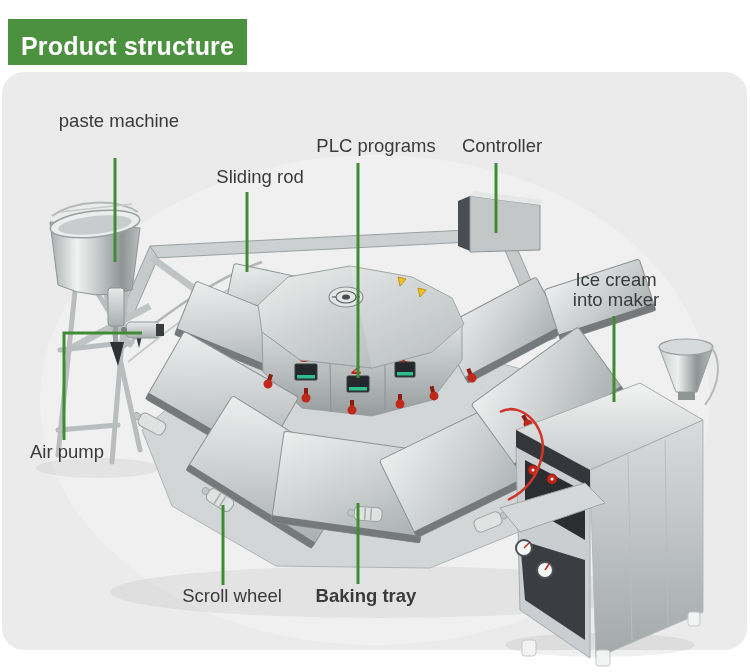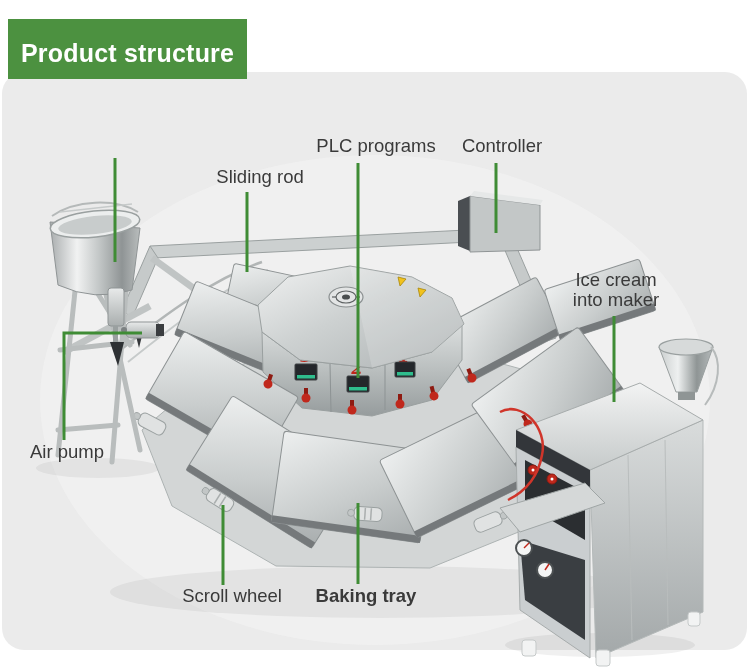--- a/index.html
+++ b/index.html
@@ -5,21 +5,21 @@
   html,body{margin:0;padding:0;}
   body{
     width:750px;height:672px;position:relative;overflow:hidden;
     background:#ffffff;
     font-family:"Liberation Sans",sans-serif;
   }
   .header-badge{
     position:absolute;left:8px;top:19px;height:26px;
     background:#4c9140;color:#ffffff;
     font-size:25px;font-weight:bold;line-height:34px;
-    padding:17px 13px;letter-spacing:0.2px;
+    padding:10px 13px;letter-spacing:0.2px;
   }
   .panel{
     position:absolute;left:2px;top:72px;width:745px;height:578px;
     background:#ebebeb;border-radius:22px;
   }
   svg.machine{position:absolute;left:0;top:0;}
   .lbl{
     position:absolute;color:#3a3a3a;font-size:18.5px;line-height:20px;
     text-align:center;transform:translateX(-50%);white-space:nowrap;
   }
@@ -321,20 +321,21 @@
     <line class="leader" x1="223" y1="505" x2="223" y2="585"></line>
     <line class="leader" x1="358" y1="503" x2="358" y2="584"></line>
   </g>
 </svg>
 
 <div class="header-badge">
   <span>Product structure</span>
 </div>
 
 <div class="lbl" style="left:119px;top:111px;">
+  <span>paste machine</span>
 </div>
 
 <div class="lbl" style="left:260px;top:167px;">
   <span>Sliding rod</span>
 </div>
 
 <div class="lbl" style="left:364px;top:136px;margin-left:12px;">
   <span>PLC programs</span>
 </div>
 

